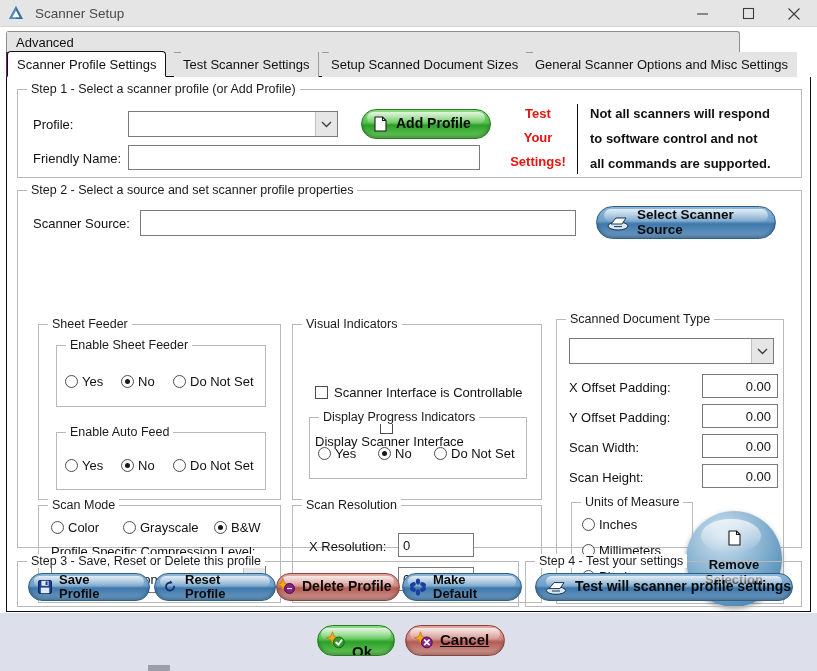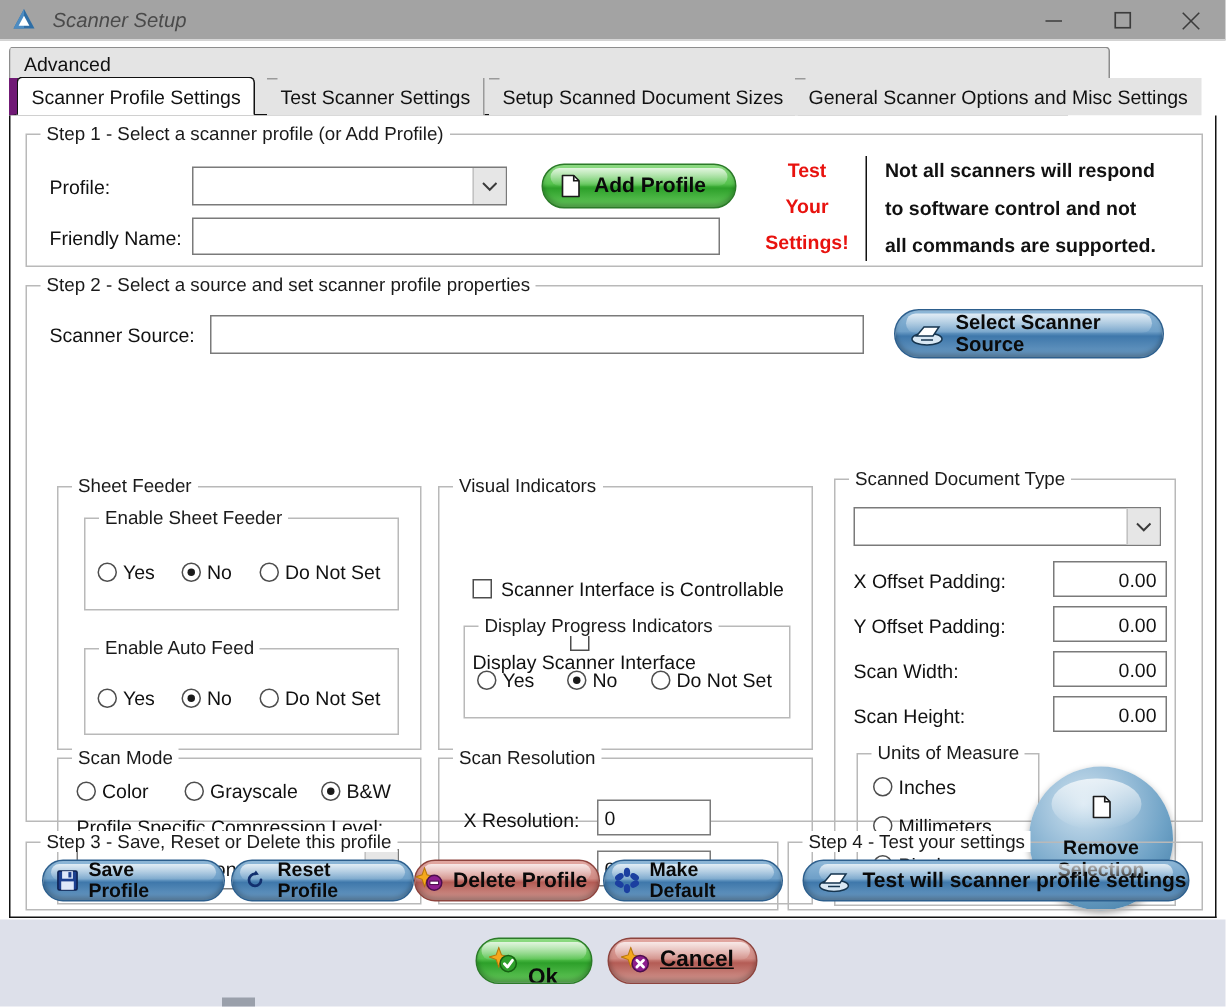--- a/index.html
+++ b/index.html
@@ -9,25 +9,24 @@
     font-family:"Liberation Sans", sans-serif;
     font-size:13px;
     background:#ffffff;
     color:#1a1a1a;
     overflow:hidden;
   }
 
   
   #titlebar {
     height:27px; width:100%;
-    background:#a3a3a3;
+    background:#e5e5e5;
     border-bottom:1px solid #d6d6d6;
     display:flex; align-items:center;
     position:relative;
-    font-style:italic;
   }
   #app-icon { width:20px; height:20px; margin-left:6px; display:block; }
   #title-text {
     margin-left:9px; font-size:13.5px; color:#4a4a4a;
   }
   .wbtn {
     position:absolute; top:0; height:27px; width:46px;
     display:flex; align-items:center; justify-content:center;
     color:#444; font-size:15px;
   }
@@ -51,21 +50,21 @@
     position:absolute; left:0; top:0; height:23px;
     padding:3px 10px 0 9px;
     font-size:13px; color:#111;
     background:#e4e4e4;
   }
 
   
   #inner-tabstrip {
     position:absolute; left:6px; top:52px; width:706px; height:25px;
     background:#e4e4e4;
-    border-left:6px solid #701a75;
+    border-left:2px solid #701a75;
     border-right:1px solid #8d8d8d;
     border-bottom:1px solid #111;
   }
   .itab {
     position:absolute; top:0; height:25px;
     display:flex; align-items:center;
     padding:0 9px;
     font-size:13px; color:#111;
     background:#e4e4e4;
     border-right:1px solid #9a9a9a;

